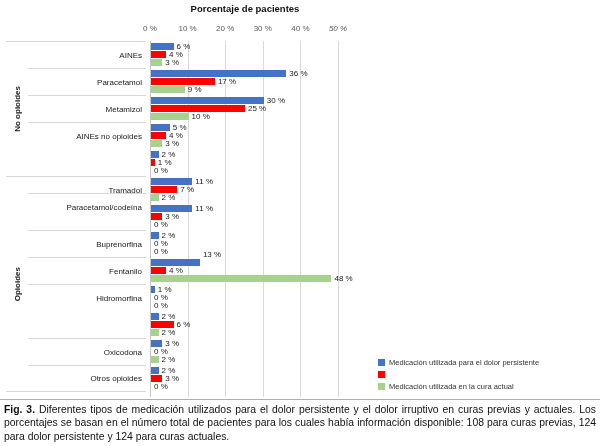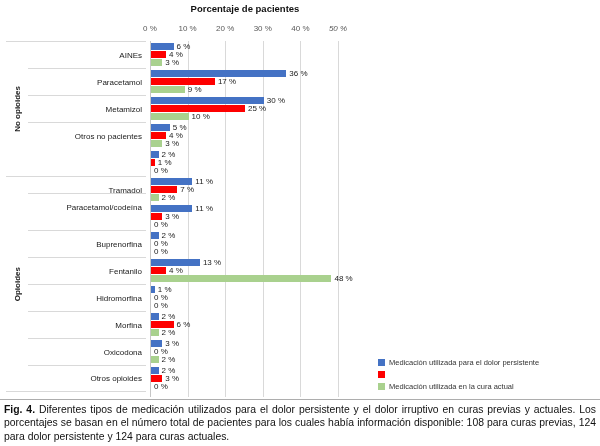--- a/index.html
+++ b/index.html
@@ -61,27 +61,26 @@
         <div class="grp-text">No opioides</div>
       </div>
       <div class="grp-cell last" style="top: 135px; height: 216px;">
         <div class="grp-text">Opioides</div>
       </div>
     </div>
   <div class="cat-col">
       <div class="cat-cell" style="top: 0px; height: 27px;">AINEs</div>
       <div class="cat-cell" style="top: 54px; height: 27px;">Metamizol</div>
       <div class="cat-cell" style="top: 27px; height: 27px;">Paracetamol</div>
-      <div class="cat-cell" style="top: 81px; height: 27px;">Otros no pacientes</div>
+      <div class="cat-cell" style="top: 81px; height: 27px;">AINEs no opioides</div>
       <div class="cat-cell" style="top: 108px; height: 27px; margin-top: 44px;">Paracetamol/codeína</div>
       <div class="cat-cell" style="top: 135px; height: 27px;">Tramadol</div>
       <div class="cat-cell" style="top: 189px; height: 27px;">Buprenorfina</div>
       <div class="cat-cell" style="top: 216px; height: 27px;">Fentanilo</div>
       <div class="cat-cell" style="top: 243px; height: 27px;">Hidromorfina</div>
-      <div class="cat-cell" style="top: 270px; height: 27px;">Morfina</div>
       <div class="cat-cell" style="top: 297px; height: 27px;">Oxicodona</div>
       <div class="cat-cell last" style="top: 324px; height: 27px;">Otros opioides</div>
     </div>
   <div class="plot">
       <div class="gridline" style="left: 36.6px;"></div>
       <div class="gridline" style="left: 74.2px;"></div>
       <div class="gridline" style="left: 111.8px;"></div>
       <div class="gridline" style="left: 149.4px;"></div>
       <div class="gridline" style="left: 187px;"></div>
       <div class="bar" style="top: 2px; left: 0px; width: 22.56px; background: rgb(68, 114, 196);"></div>
@@ -122,21 +121,21 @@
       <div class="bar" style="top: 164px; left: 0px; width: 41.36px; background: rgb(68, 114, 196);"></div>
       <div class="bar-label" style="top: 163px; left: 44.36px;">11 %</div>
       <div class="bar" style="top: 172px; left: 0px; width: 11.28px; background: rgb(254, 0, 0);"></div>
       <div class="bar-label" style="top: 171px; left: 14.28px;">3 %</div>
       <div class="bar-label" style="top: 179px; left: 3px;">0 %</div>
       <div class="bar" style="top: 191px; left: 0px; width: 7.52px; background: rgb(68, 114, 196);"></div>
       <div class="bar-label" style="top: 190px; left: 10.52px;">2 %</div>
       <div class="bar-label" style="top: 198px; left: 3px;">0 %</div>
       <div class="bar-label" style="top: 206px; left: 3px;">0 %</div>
       <div class="bar" style="top: 218px; left: 0px; width: 48.88px; background: rgb(68, 114, 196);"></div>
-      <div class="bar-label" style="top: 217px; left: 51.88px;">13 %</div>
+      <div class="bar-label" style="top: 209px; left: 51.88px;">13 %</div>
       <div class="bar" style="top: 226px; left: 0px; width: 15.04px; background: rgb(254, 0, 0);"></div>
       <div class="bar-label" style="top: 225px; left: 18.04px;">4 %</div>
       <div class="bar" style="top: 234px; left: 0px; width: 180.48px; background: rgb(169, 209, 142);"></div>
       <div class="bar-label" style="top: 233px; left: 183.48px;">48 %</div>
       <div class="bar" style="top: 245px; left: 0px; width: 3.76px; background: rgb(68, 114, 196);"></div>
       <div class="bar-label" style="top: 244px; left: 6.76px;">1 %</div>
       <div class="bar-label" style="top: 252px; left: 3px;">0 %</div>
       <div class="bar-label" style="top: 260px; left: 3px;">0 %</div>
       <div class="bar" style="top: 272px; left: 0px; width: 7.52px; background: rgb(68, 114, 196);"></div>
       <div class="bar-label" style="top: 271px; left: 10.52px;">2 %</div>
@@ -163,15 +162,15 @@
       <div class="legend-item">
         <div class="legend-swatch" style="background: rgb(254, 0, 0);"></div>
       </div>
       <div class="legend-item">
         <div class="legend-swatch" style="background: rgb(169, 209, 142);"></div>
         <div class="legend-text">Medicación utilizada en la cura actual</div>
       </div>
     </div>
   <div class="caption-rule"></div>
   <div class="caption">
-    <b>Fig. 4.</b><span>Diferentes tipos de medicación utilizados para el dolor persistente y el dolor irruptivo en curas previas y actuales. Los porcentajes se basan en el número total de pacientes para los cuales había información disponible: 108 para curas previas, 124 para dolor persistente y 124 para curas actuales.</span>
+    <b>Fig. 3.</b><span>Diferentes tipos de medicación utilizados para el dolor persistente y el dolor irruptivo en curas previas y actuales. Los porcentajes se basan en el número total de pacientes para los cuales había información disponible: 108 para curas previas, 124 para dolor persistente y 124 para curas actuales.</span>
   </div>
 </div>
 
 </body></html>

